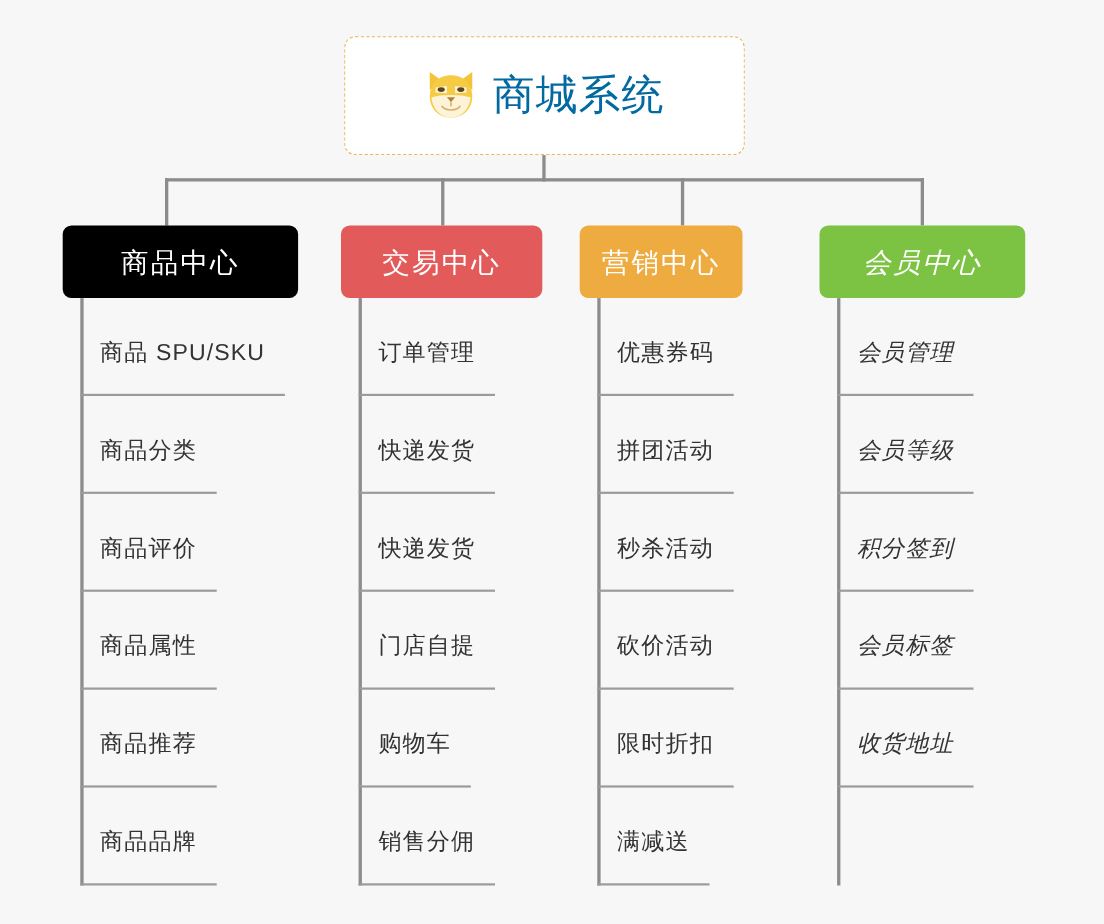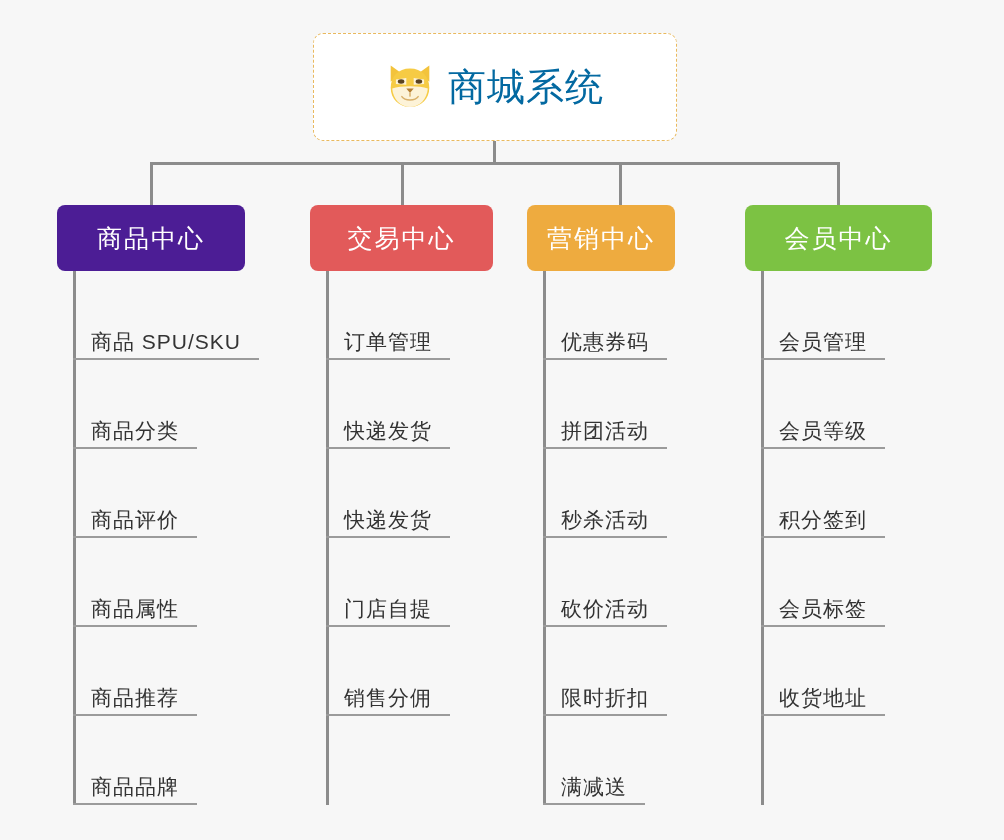--- a/index.html
+++ b/index.html
@@ -91,21 +91,21 @@
   .leaf {
     position: relative;
     height: 89px;
     box-sizing: border-box;
     display: flex;
     align-items: flex-end;
   }
   .leaf-inner {
     position: relative;
     margin-left: 16px;
-    padding: 0 18px 2px 18px;
+    padding: 0 18px 24px 18px;
     border-bottom: 2px solid #9b9b9b;
     display: inline-block;
   }
   .leaf-label {
     font-size: 21px;
     color: #333333;
     white-space: nowrap;
     letter-spacing: 1px;
   }
 </style>
@@ -141,21 +141,21 @@
   <div class="conn conn-v" style="left:493px; top:141px; height:24px;"></div>
 
   <div class="conn conn-h" style="left:150px; top:162px; width:690px;"></div>
 
   <div class="conn conn-v" style="left:150px; top:162px; height:43px;"></div>
   <div class="conn conn-v" style="left:401px; top:162px; height:43px;"></div>
   <div class="conn conn-v" style="left:619px; top:162px; height:43px;"></div>
   <div class="conn conn-v" style="left:837px; top:162px; height:43px;"></div>
 
   <div class="column" style="left:57px; width:188px;">
-    <div class="cat-box" style="width: 188px; background: #4c1d95;">
+    <div class="cat-box" style="width: 214px; background: #000000;">
       <span>商品中心</span>
     </div>
     <div class="spine" style="left:16px; top:66px; height:534px;"></div>
     <div class="leaf-list">
       <div class="leaf">
           <div class="leaf-inner"><span class="leaf-label">商品 SPU/SKU</span></div>
         </div>
       <div class="leaf">
           <div class="leaf-inner"><span class="leaf-label">商品分类</span></div>
         </div>
@@ -186,20 +186,23 @@
       <div class="leaf">
           <div class="leaf-inner"><span class="leaf-label">快递发货</span></div>
         </div>
       <div class="leaf">
           <div class="leaf-inner"><span class="leaf-label">快递发货</span></div>
         </div>
       <div class="leaf">
           <div class="leaf-inner"><span class="leaf-label">门店自提</span></div>
         </div>
       <div class="leaf">
+          <div class="leaf-inner"><span class="leaf-label">购物车</span></div>
+        </div>
+      <div class="leaf">
           <div class="leaf-inner"><span class="leaf-label">销售分佣</span></div>
         </div>
     </div>
   </div>
 
   <div class="column" style="left:527px; width:185px;">
     <div class="cat-box" style="width: 148px; background: rgb(238, 171, 63); justify-content: center;">
       <span>营销中心</span>
     </div>
     <div class="spine" style="left:16px; top:66px; height:534px;"></div>
@@ -218,21 +221,21 @@
         </div>
       <div class="leaf">
           <div class="leaf-inner"><span class="leaf-label">限时折扣</span></div>
         </div>
       <div class="leaf">
           <div class="leaf-inner"><span class="leaf-label">满减送</span></div>
         </div>
     </div>
   </div>
 
-  <div class="column" style="left:745px; width:187px;">
+  <div class="column" style="left:745px; width:187px;font-style:italic;">
     <div class="cat-box" style="width: 187px; background: rgb(124, 194, 67);">
       <span>会员中心</span>
     </div>
     <div class="spine" style="left:16px; top:66px; height:534px;"></div>
     <div class="leaf-list">
       <div class="leaf">
           <div class="leaf-inner"><span class="leaf-label">会员管理</span></div>
         </div>
       <div class="leaf">
           <div class="leaf-inner"><span class="leaf-label">会员等级</span></div>

